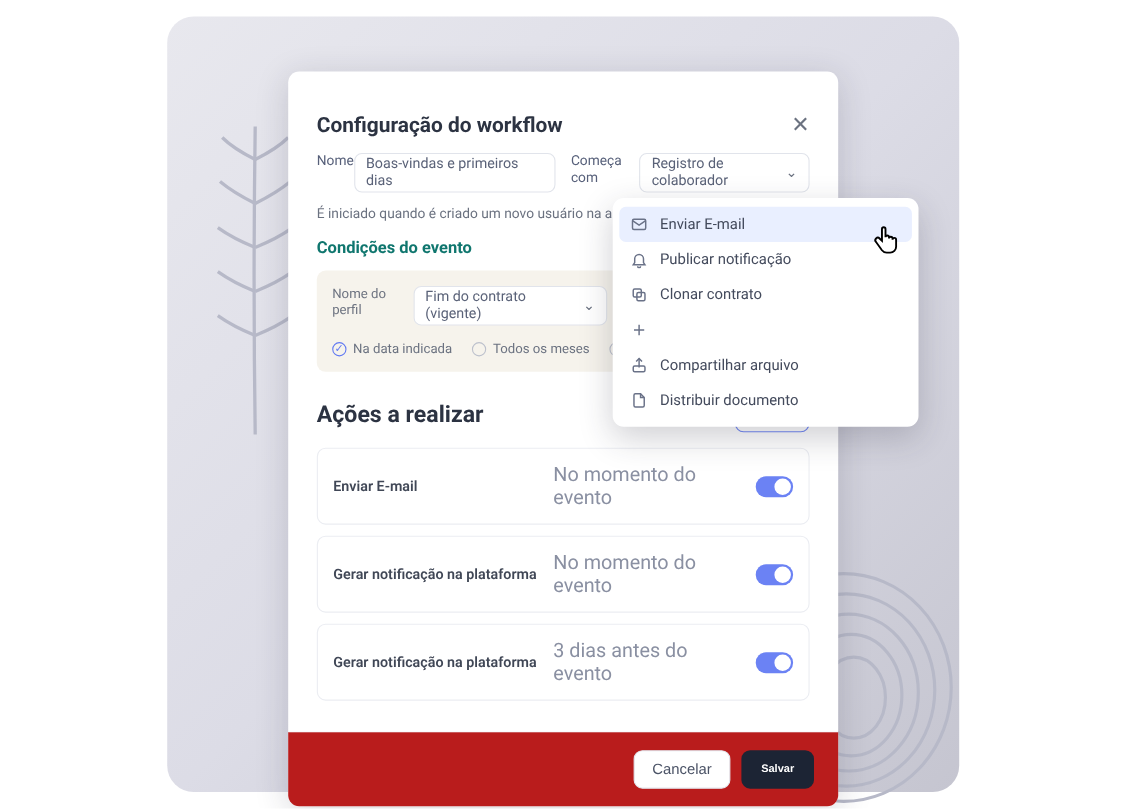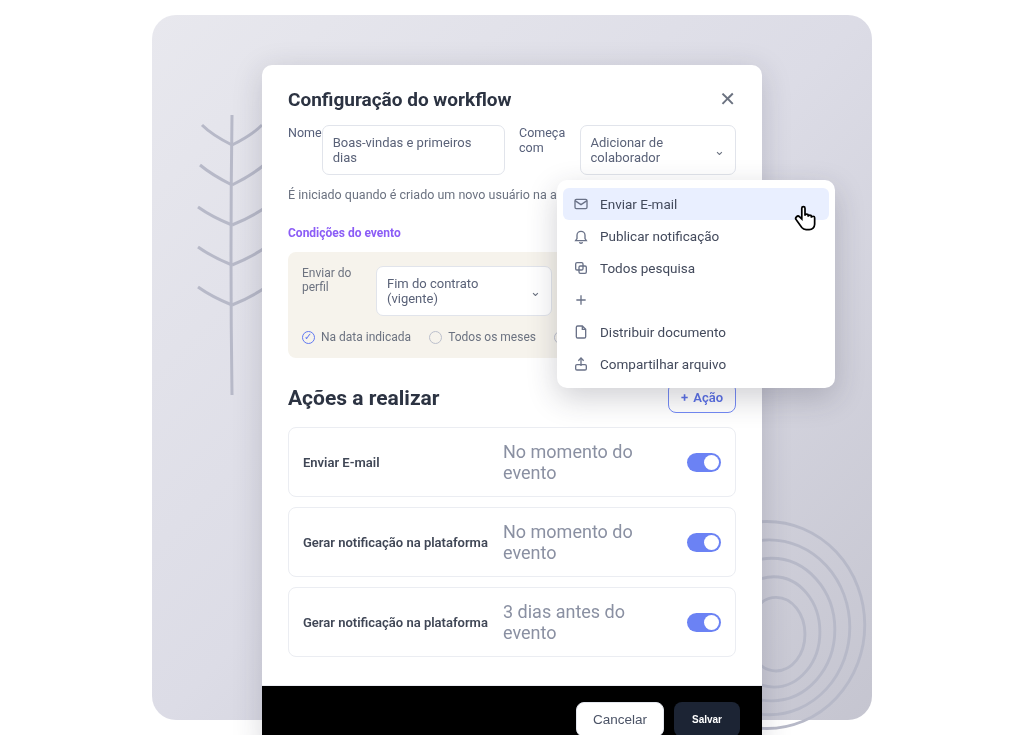--- a/index.html
+++ b/index.html
@@ -46,21 +46,21 @@
     width: 500px;
     background: #ffffff;
     border-radius: 10px;
     box-shadow: 0 6px 30px rgba(40,40,60,0.18);
     padding-bottom: 0;
   }
   .modal-header {
     display: flex;
     justify-content: space-between;
     align-items: center;
-    padding: 22px 26px 14px 26px;
+    padding: 36px 26px 14px 26px;
   }
   .modal-title {
     font-size: 19px;
     font-weight: 700;
     color: #2c3342;
   }
   .close-x {
     font-size: 20px;
     color: #6b7280;
     cursor: pointer;
@@ -68,43 +68,43 @@
   }
   .modal-body { padding: 0 26px; }
   .row { display: flex; gap: 14px; }
   .field { flex: 1; display: flex; flex-direction: row; }
   .label {
     font-size: 12.5px;
     color: #57607a;
     margin-bottom: 5px;
   }
   .input, .select {
-    height: 50px;
+    height: 36px;
     border: 1px solid #e1e4eb;
     border-radius: 7px;
     padding: 0 10px;
     font-size: 13px;
     color: #5a6278;
     background: #fff;
     display: flex;
     align-items: center;
     justify-content: flex-start;
     gap: 8px;
   }
   .chev { color: #6b7280; font-size: 13px; }
   .hint {
     font-size: 12.5px;
     color: #6b7280;
     margin-top: 12px;
   }
   .section-title {
-    font-size: 12px;
+    font-size: 15px;
     font-weight: 700;
-    color: #8b5cf6;
-    margin-top: 24px;
+    color: #0f766e;
+    margin-top: 14px;
     margin-bottom: 12px;
   }
   .conditions {
     background: #f6f3ec;
     border-radius: 8px;
     padding: 14px;
   }
   .conditions .row { gap: 14px; }
   .conditions .label { color: #6d7380; font-size: 12px; }
   .radio-row {
@@ -196,21 +196,21 @@
     content: '';
     position: absolute;
     right: 2px;
     top: 2px;
     width: 15px;
     height: 15px;
     background: #fff;
     border-radius: 50%;
   }
   .modal-footer {
-    background: #000000;
+    background: #b91c1c;
     border-top: 1px solid #eceef3;
     padding: 16px 22px;
     display: flex;
     justify-content: flex-end;
     gap: 10px;
     border-radius: 0 0 10px 10px;
     margin-top: 28px;
   }
   .btn-cancel {
     background: #fff;
@@ -316,34 +316,34 @@
       <div class="row">
         <div class="field">
           <div class="label">Nome</div>
           <div class="input">
             <span>Boas-vindas e primeiros dias</span>
           </div>
         </div>
         <div class="field">
           <div class="label">Começa com</div>
           <div class="select">
-            <span>Adicionar de colaborador</span>
+            <span>Registro de colaborador</span>
             <span class="chev">⌄</span>
           </div>
         </div>
       </div>
 
       <div class="hint">É iniciado quando é criado um novo usuário na aplicação.</div>
 
       <div class="section-title">Condições do evento</div>
 
       <div class="conditions">
         <div class="row">
           <div class="field" style="flex:1.6">
-            <div class="label">Enviar do perfil</div>
+            <div class="label">Nome do perfil</div>
             <div class="select">
               <span>Fim do contrato (vigente)</span>
               <span class="chev">⌄</span>
             </div>
           </div>
           <div class="field" style="flex:1">
             <div class="label">Dias desde</div>
             <div class="input">
               <span>-30 dias</span>
             </div>
@@ -415,47 +415,47 @@
       </span>
       <span>Publicar notificação</span>
     </div>
     <div class="dd-item">
       <span class="dd-icon">
         <svg width="16" height="16" viewBox="0 0 24 24" fill="none" stroke="currentColor" stroke-width="2">
             <rect x="9" y="9" width="11" height="11" rx="2"></rect>
             <rect x="4" y="4" width="11" height="11" rx="2"></rect>
           </svg>
       </span>
-      <span>Todos pesquisa</span>
+      <span>Clonar contrato</span>
     </div>
     <div class="dd-item">
       <span class="dd-icon">
         <svg width="16" height="16" viewBox="0 0 24 24" fill="none" stroke="currentColor" stroke-width="2">
             <path d="M12 5v14M5 12h14"></path>
           </svg>
       </span>
-    </div>
-    <div class="dd-item">
-      <span class="dd-icon">
-        <svg width="16" height="16" viewBox="0 0 24 24" fill="none" stroke="currentColor" stroke-width="2">
-            <path d="M14 3H7a2 2 0 00-2 2v14a2 2 0 002 2h10a2 2 0 002-2V8l-5-5z"></path>
-            <path d="M14 3v5h5"></path>
-          </svg>
-      </span>
-      <span>Distribuir documento</span>
     </div>
     <div class="dd-item">
       <span class="dd-icon">
         <svg width="16" height="16" viewBox="0 0 24 24" fill="none" stroke="currentColor" stroke-width="2">
             <path d="M12 3v12"></path>
             <path d="M8 7l4-4 4 4"></path>
             <rect x="4" y="13" width="16" height="8" rx="2"></rect>
           </svg>
       </span>
       <span>Compartilhar arquivo</span>
     </div>
+    <div class="dd-item">
+      <span class="dd-icon">
+        <svg width="16" height="16" viewBox="0 0 24 24" fill="none" stroke="currentColor" stroke-width="2">
+            <path d="M14 3H7a2 2 0 00-2 2v14a2 2 0 002 2h10a2 2 0 002-2V8l-5-5z"></path>
+            <path d="M14 3v5h5"></path>
+          </svg>
+      </span>
+      <span>Distribuir documento</span>
+    </div>
   </div>
 
   <svg class="cursor" width="26" height="30" viewBox="0 0 24 28">
     <path d="M9 3 v10 l-2-2 a2 2 0 00-3 3 l5 7 a5 5 0 004 2 h3 a5 5 0 005-5 v-6 a1.5 1.5 0 00-3 0 v-1 a1.5 1.5 0 00-3 0 v-1 a1.5 1.5 0 00-3 0 V3 a1.5 1.5 0 00-3 0 z" fill="#fff" stroke="#000" stroke-width="1.6"></path>
   </svg>
 
 </div>
 
 </body></html>

